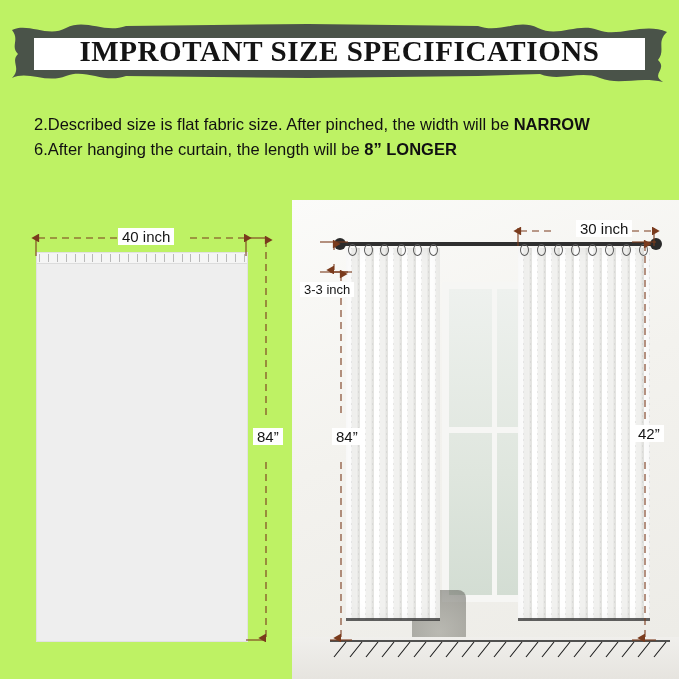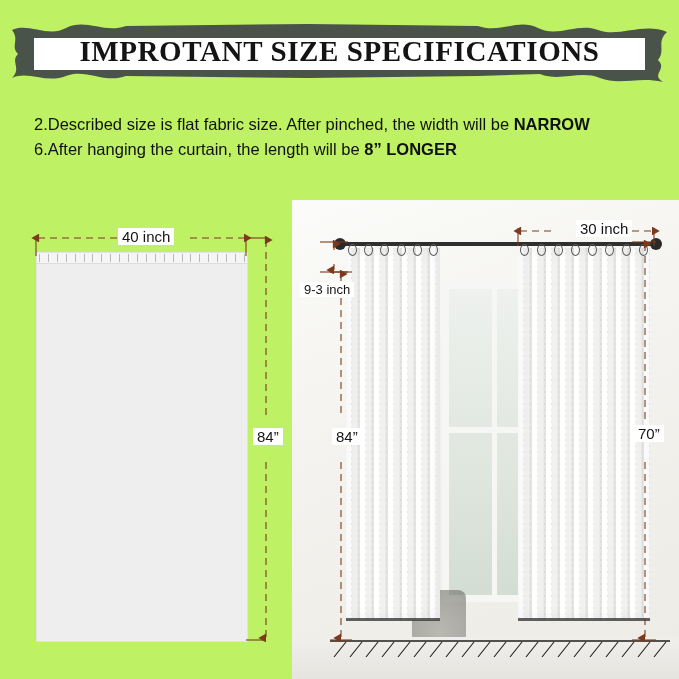--- a/index.html
+++ b/index.html
@@ -402,17 +402,17 @@
       <line x1="632" y1="242" x2="656" y2="242"></line>
       <line x1="632" y1="640" x2="656" y2="640"></line>
       <line x1="645" y1="244" x2="645" y2="420" stroke-dasharray="7 5" marker-start="url(#arrU)"></line>
       <line x1="645" y1="462" x2="645" y2="638" stroke-dasharray="7 5" marker-end="url(#arrD)"></line>
     </g>
   </svg>
 
   <div class="mlabel" style="left:118px; top:228px;">40 inch</div>
   <div class="mlabel" style="left:253px; top:428px;">84”</div>
   <div class="mlabel" style="left:552px; top:220px;margin-left:24px;">30 inch</div>
-  <div class="mlabel small" style="left:300px; top:282px;">9-3 inch</div>
+  <div class="mlabel small" style="left:300px; top:282px;">3-3 inch</div>
   <div class="mlabel" style="left:332px; top:428px;">84”</div>
-  <div class="mlabel" style="left:634px; top:425px;">70”</div>
+  <div class="mlabel" style="left:634px; top:425px;">42”</div>
 
 </div>
 
 </body></html>

